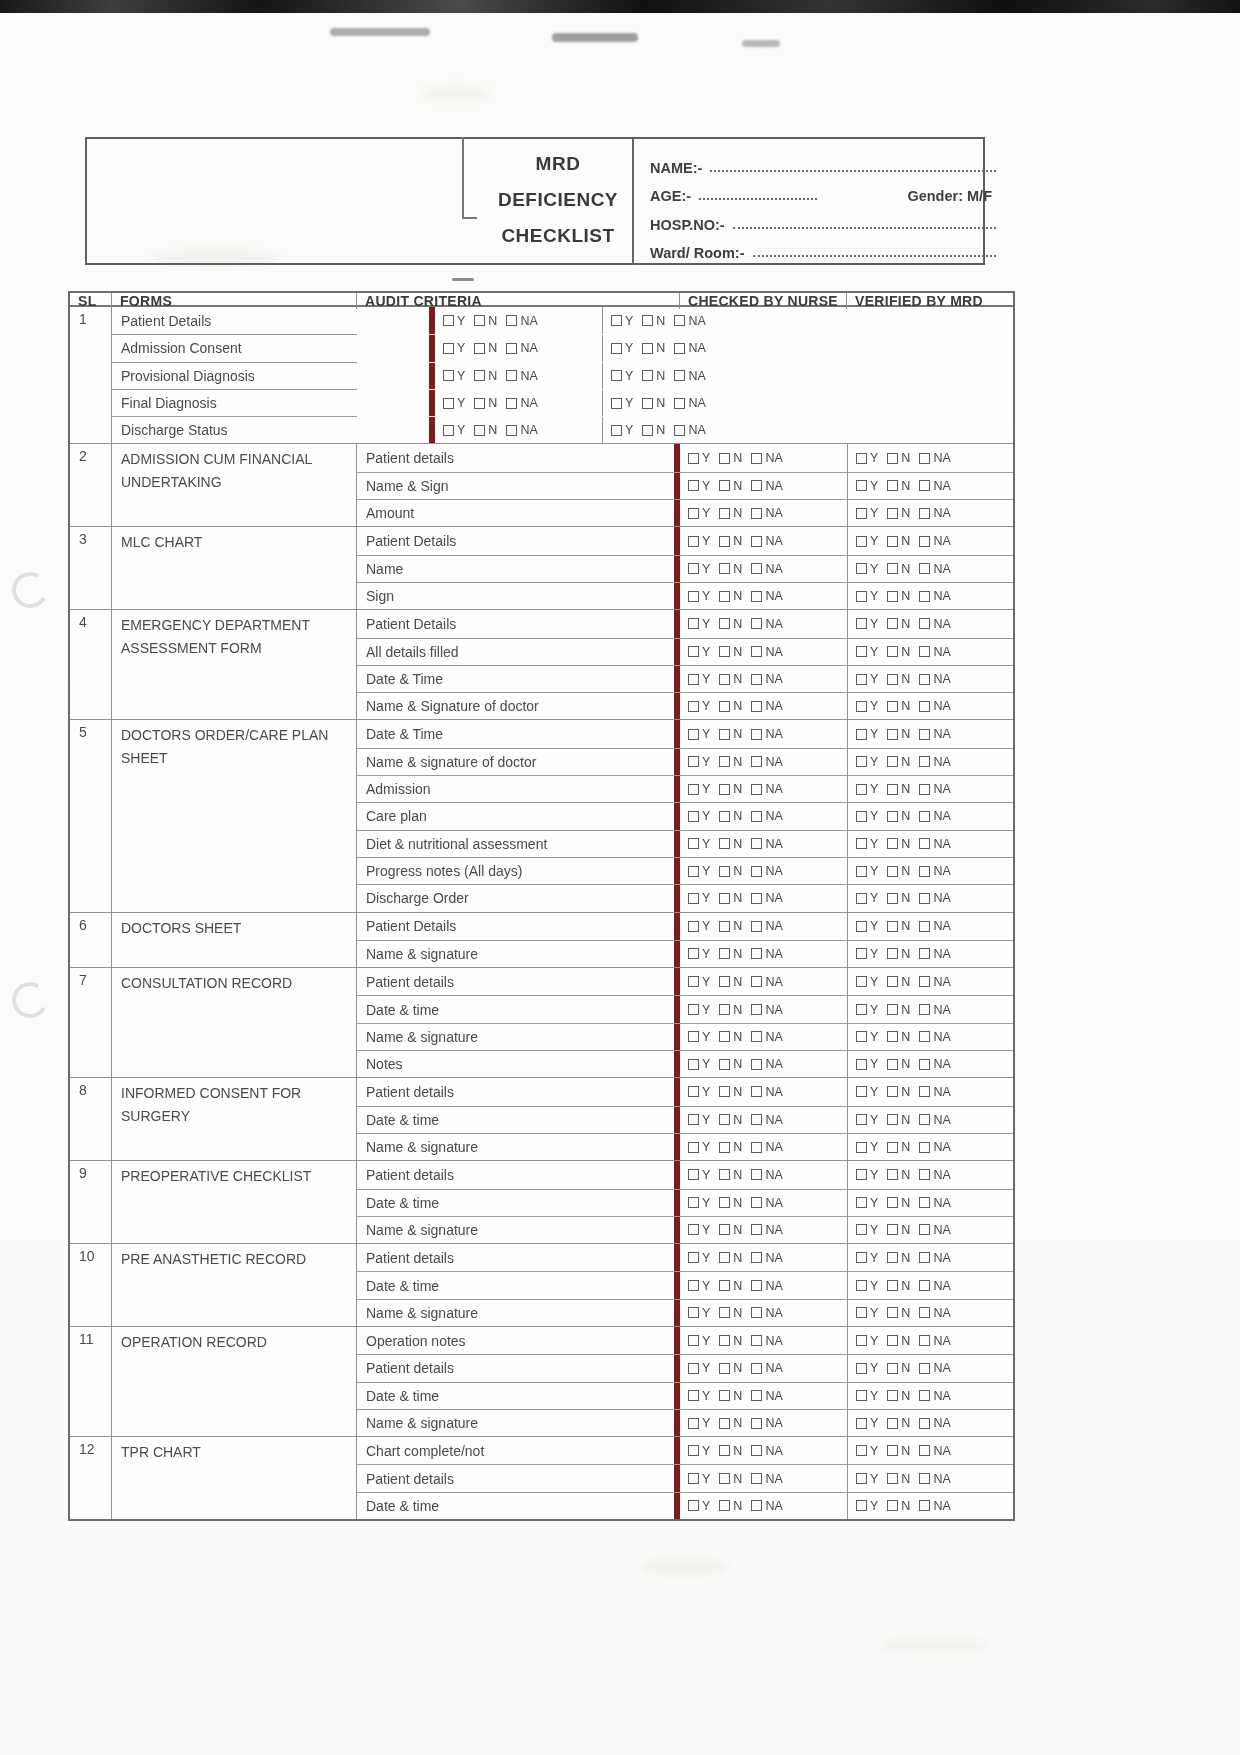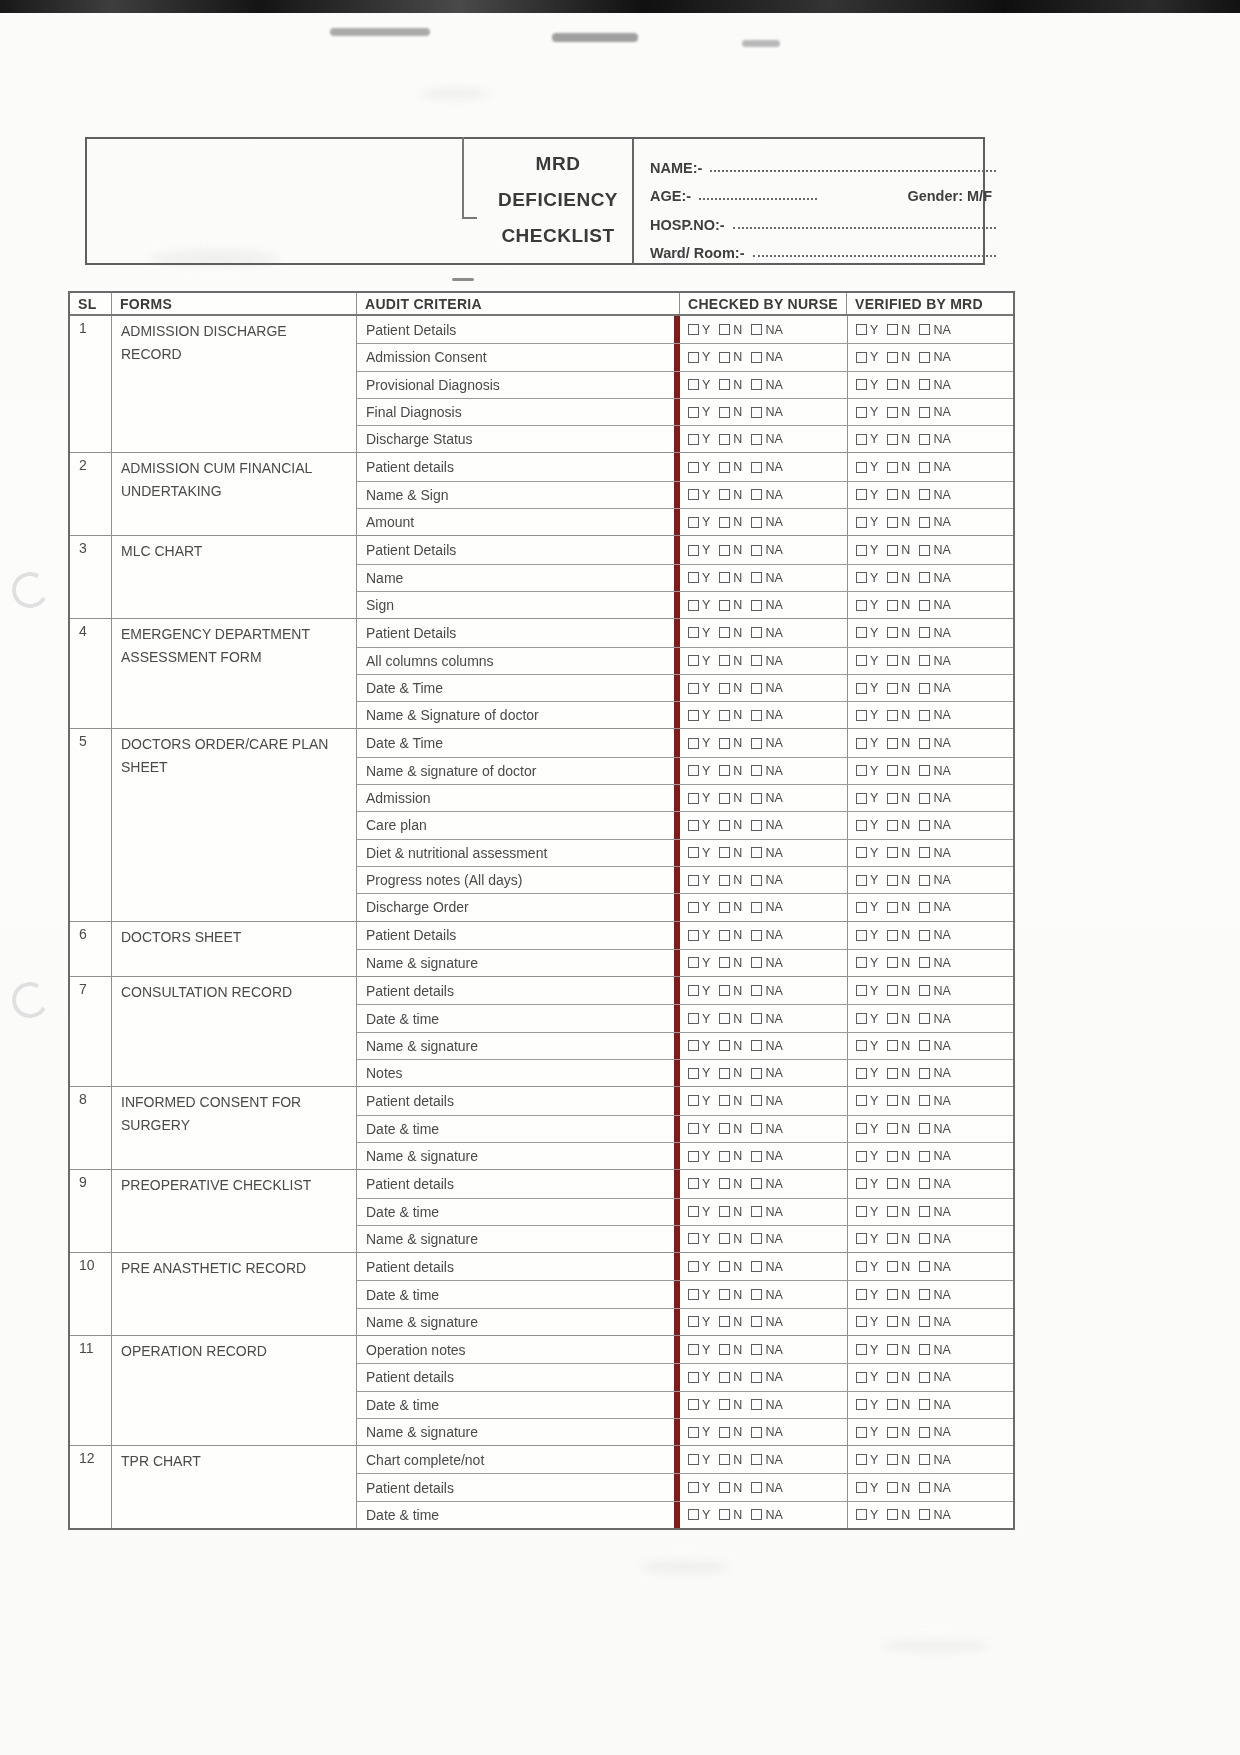--- a/index.html
+++ b/index.html
@@ -56,21 +56,21 @@
   .pdots-short { flex:none; width:118px; }
   .gender-label { margin-left:auto; padding-right:6px; }
 
   
   .table-wrap {
     position:absolute; left:68px; top:291px; width:947px;
     border:2px solid #6b6b6b; background:#fefefd;
   }
   .thead {
     display:grid; grid-template-columns:42px 245px 323px 167px 1fr;
-    height:23px; align-items:center;
+    height:14px; align-items:center;
     border-bottom:2px solid #777;
     font-size:14px; font-weight:700; letter-spacing:.3px; color:#3b3b3b;
   }
   .th { padding-left:8px; border-right:1px solid #8f8f8f; height:100%; display:flex; align-items:center; }
   .th:last-child { border-right:none; }
   .group { display:grid; grid-template-columns:42px 245px 1fr; border-top:1px solid #909090; }
   .group:first-of-type { border-top:none; }
   .sl-cell  { border-right:1px solid #909090; padding:4px 0 0 9px; font-size:14px; color:#4a4a4a; }
   .form-cell{ border-right:1px solid #909090; padding:4px 10px 0 9px; font-size:14px; line-height:23px; color:#4a4a4a; }
   .crit-row { display:grid; grid-template-columns:323px 167px 1fr; height:27.3px; }
@@ -132,21 +132,20 @@
   <div class="thead">
     <div class="th">SL</div>
     <div class="th">FORMS</div>
     <div class="th">AUDIT CRITERIA</div>
     <div class="th">CHECKED BY NURSE</div>
     <div class="th">VERIFIED BY MRD</div>
   </div>
   <div id="tbody">
       <div class="group">
         <div class="sl-cell">1</div>
-        <div class="form-cell">ADMISSION DISCHARGE RECORD</div>
         <div class="crit-rows">
           <div class="crit-row">
             <div class="crit-cell">Patient Details</div>
             <div class="cb-cell nurse">
               <span class="cb"></span>
               <span class="cb-lab">Y</span>
               <span class="cb"></span>
               <span class="cb-lab">N</span>
               <span class="cb"></span>
               <span class="cb-lab">NA</span>
@@ -381,21 +380,21 @@
             <div class="cb-cell mrd">
               <span class="cb"></span>
               <span class="cb-lab">Y</span>
               <span class="cb"></span>
               <span class="cb-lab">N</span>
               <span class="cb"></span>
               <span class="cb-lab">NA</span>
             </div>
           </div>
           <div class="crit-row">
-            <div class="crit-cell">All columns columns</div>
+            <div class="crit-cell">All details filled</div>
             <div class="cb-cell nurse">
               <span class="cb"></span>
               <span class="cb-lab">Y</span>
               <span class="cb"></span>
               <span class="cb-lab">N</span>
               <span class="cb"></span>
               <span class="cb-lab">NA</span>
             </div>
             <div class="cb-cell mrd">
               <span class="cb"></span>

